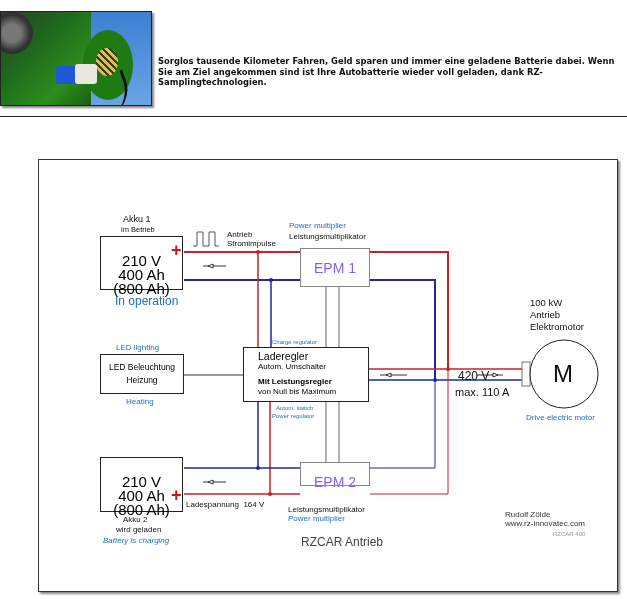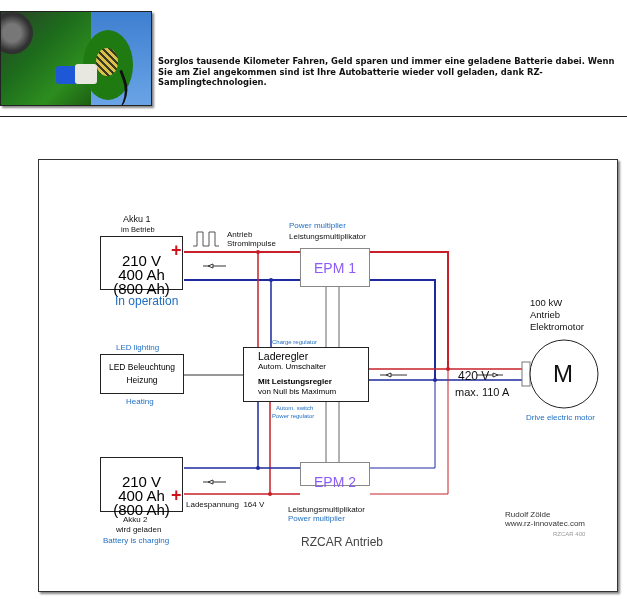--- a/index.html
+++ b/index.html
@@ -155,21 +155,21 @@
 
 <div class="box batt" style="left:100px; top:457px; width:83px; height:55px;">
   <div>210 V</div>
   <div>400 Ah</div>
   <div>(800 Ah)</div>
 </div>
 <div class="plus" style="left:171px; top:486px;">+</div>
 <div class="lbl" style="left:186px; top:500px; font-size:8px; white-space:pre;">Ladespannung  164 V</div>
 <div class="lbl" style="left:123px; top:515px; font-size:8px;">Akku 2</div>
 <div class="lbl" style="left:116px; top:525px; font-size:8px;">wird geladen</div>
-<div class="lbl blue" style="left:103px; top:536px; font-size:8px;">Battery is charging</div>
+<div class="lbl blue" style="left:103px; top:536px; font-size:8px;font-style:italic;">Battery is charging</div>
 
 <div class="epm" style="left:300px; top:462px; width:70px; height:24px;">EPM 2</div>
 <div class="lbl" style="left:288px; top:505px; font-size:8px;">Leistungsmultiplikator</div>
 <div class="lbl blue" style="left:288px; top:514px; font-size:8px;">Power multiplier</div>
 
 <div class="lbl" style="left:301px; top:535px; font-size:12px; color:#444;">RZCAR Antrieb</div>
 <div class="lbl" style="left:505px; top:510px; font-size:8px; color:#333;">Rudolf Zölde</div>
 <div class="lbl" style="left:505px; top:519px; font-size:8px; color:#333;">www.rz-innovatec.com</div>
 <div class="lbl" style="left:553px; top:531px; font-size:6px; color:#999;">RZCAR 400</div>
 

